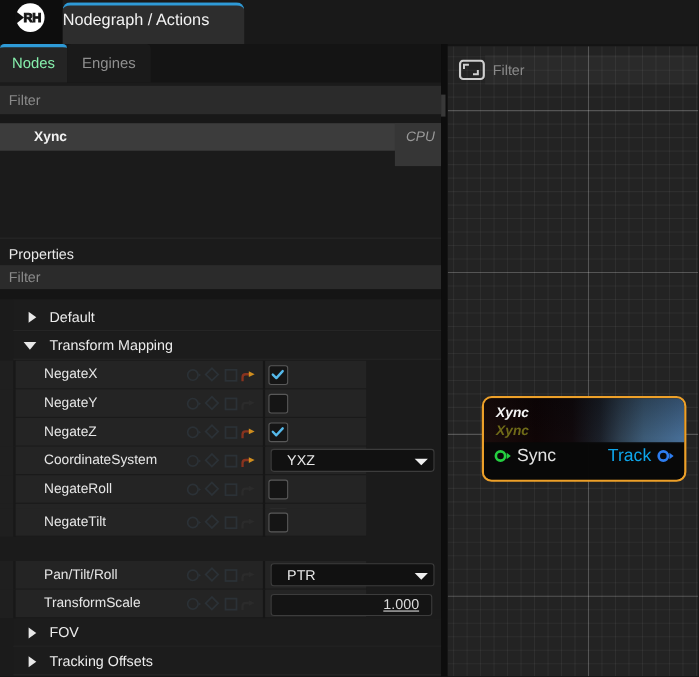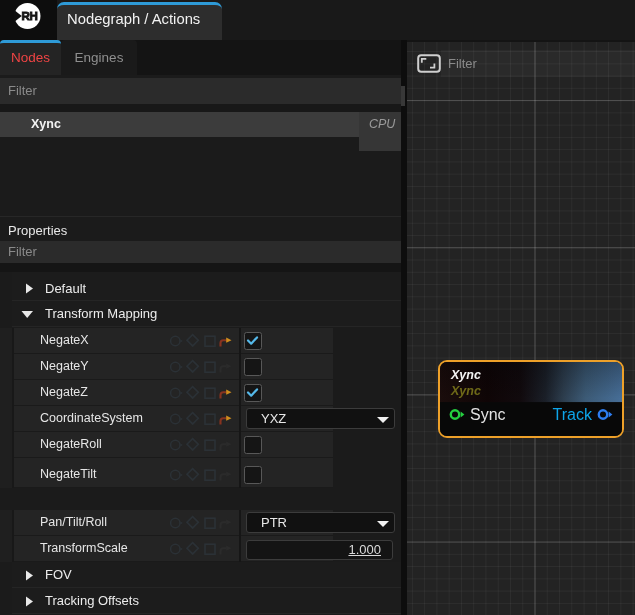--- a/index.html
+++ b/index.html
@@ -6,28 +6,28 @@
   html,body { width:635px; height:615px; overflow:hidden; background:#141414;
     font-family:"Liberation Sans", sans-serif; }
   .abs { position:absolute; }
   #stage { position:relative; width:635px; height:615px; }
 
   
   #topbar { left:0; top:0; width:635px; height:40px; background:#191919; }
   #topbarleft { left:0; top:0; width:57px; height:40px; background:#0d0d0d; }
   #maintab { left:57px; top:2px; width:165px; height:38px; background:#2d2d2d;
     border-top:3px solid #2e9ad7; border-radius:7px 7px 0 0;
-    color:#f2f2f2; font-size:14.8px; line-height:29px; text-align:left; padding-left:10px; }
+    color:#f2f2f2; font-size:14.8px; line-height:29px; text-align:left; }
 
   
   #leftpanel { left:0; top:40px; width:401px; height:575px; background:#1b1b1b; }
   #tabrow { left:0; top:0; width:401px; height:35px; background:#141414; }
   #tab-nodes { left:0; top:0; width:61px; height:35px; background:#242424;
     border-top:3px solid #2e9ad7; border-radius:4px 4px 0 0;
-    color:#ef4444; font-size:13.5px; line-height:30px; text-align:center; }
+    color:#86efac; font-size:13.5px; line-height:30px; text-align:center; }
   #tab-engines { left:61px; top:0; width:76px; height:35px; background:#1a1a1a;
     border-radius:4px 4px 0 0;
     color:#8f8f8f; font-size:13.5px; line-height:35px; text-align:center; }
   .filterrow { left:0; width:401px; background:#2b2b2b; color:#8a8a8a;
     font-size:13px; padding-left:8px; }
   #filter1 { top:38px; height:26px; line-height:26px; }
   #gap1 { left:0; top:64px; width:401px; height:8px; background:#181818; }
   #xyncrow { left:0; top:72px; width:401px; height:25px; background:#3c3c3c; }
   #xyncrow .name { position:absolute; left:31px; top:0; line-height:25px;
     color:#f2f2f2; font-size:12.5px; font-weight:bold; }

